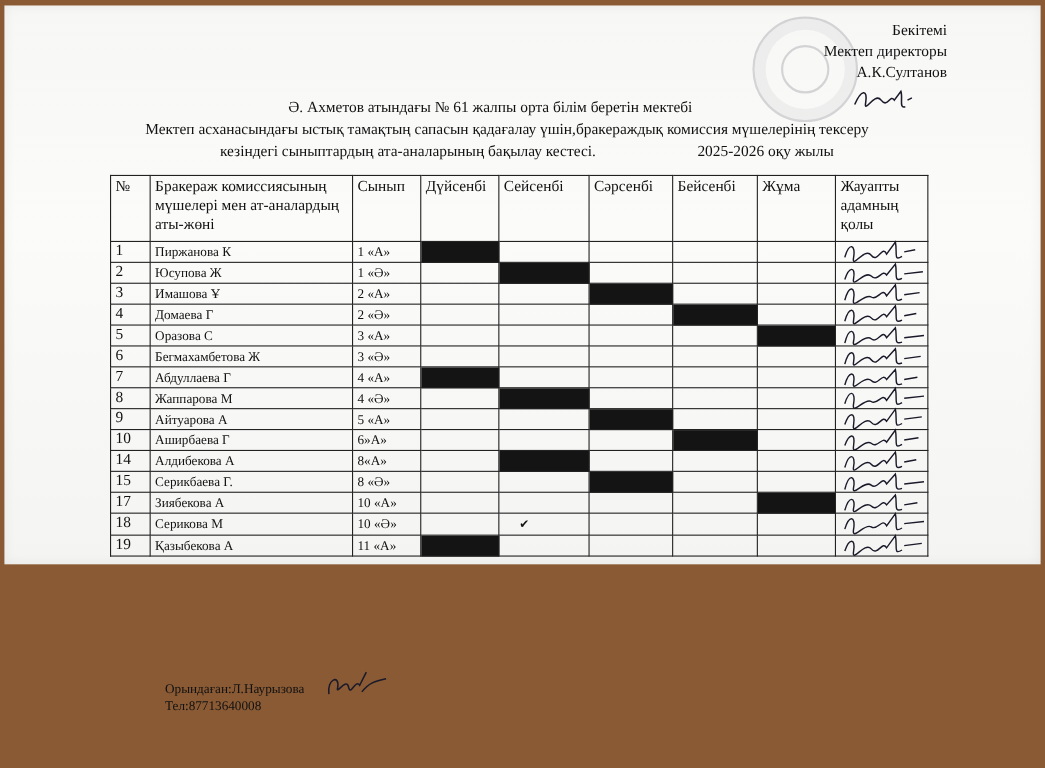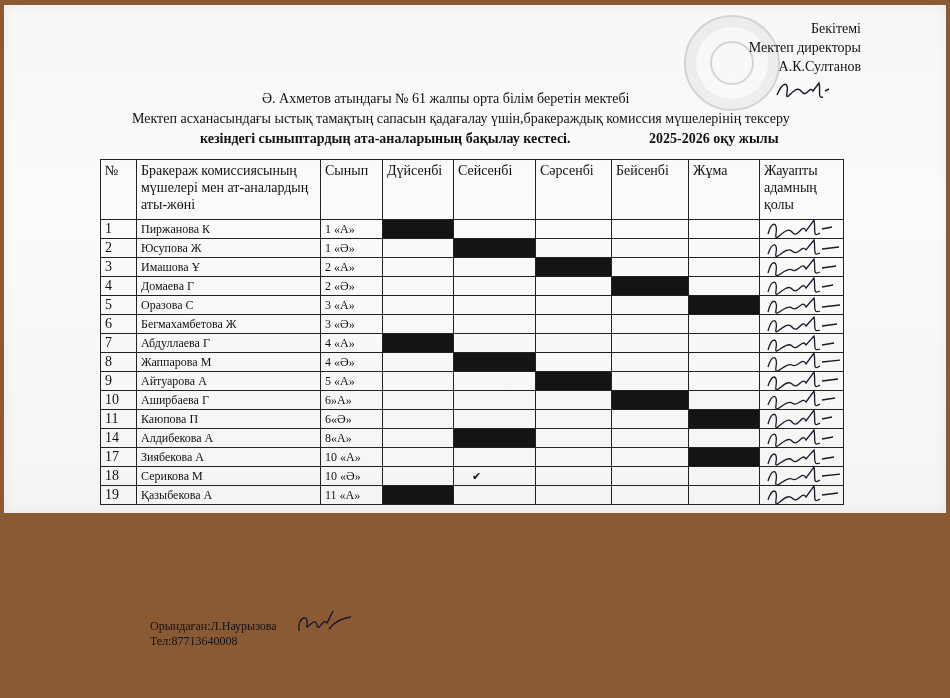--- a/index.html
+++ b/index.html
@@ -32,22 +32,22 @@
   .stamp::after {
     content: ""; position: absolute; left: 24px; top: 24px; width: 40px; height: 40px;
     border-radius: 50%; border: 2px solid rgba(110,110,120,0.35);
   }
   .titles {
     position: absolute; left: 0; top: 84px; width: 950px;
     font-size: 14px; line-height: 20px;
   }
   .titles .l1 { position: absolute; left: 258px; top: 0; white-space: nowrap; }
   .titles .l2 { position: absolute; left: 128px; top: 20px; white-space: nowrap; }
-  .titles .l3 { position: absolute; left: 196px; top: 40px; white-space: nowrap; font-weight: bold; }
-  .titles .l3 .year { position: absolute; left: 449px; top: 0; white-space: nowrap; }
+  .titles .l3 { position: absolute; left: 196px; top: 40px; white-space: nowrap; }
+  .titles .l3 .year { position: absolute; left: 434px; top: 0; white-space: nowrap; }
 
   table.sched {
     position: absolute; left: 96px; top: 154px;
     border-collapse: collapse; font-size: 12px; table-layout: fixed;
   }
   table.sched th, table.sched td {
     border: 1px solid #222; padding: 0 4px; vertical-align: top; text-align: left;
     font-weight: normal;
   }
   table.sched th { font-size: 14px; line-height: 17px; height: 57px; padding-top: 2px; }
@@ -258,46 +258,46 @@
           <td></td>
           <td class="filled"></td>
           <td></td>
           <td class="sigcell">
             <svg width="78" height="26" viewBox="0 0 78 26">
               <path d="M6 18 C10 7, 16 6, 14 18 S24 11, 30 16 S40 9, 44 15 L52 4 C54 14,50 22,58 17 M60 13 L73 11" fill="none" stroke="#1a1a2a" stroke-width="1.3"></path>
             </svg>
           </td>
         </tr>
         <tr>
-          <td class="num">11</td>
-          <td>Каюпова П</td>
-          <td>6«Ә»</td>
-          <td></td>
-          <td></td>
-          <td></td>
-          <td></td>
-          <td class="filled"></td>
-          <td class="sigcell">
-            <svg width="78" height="26" viewBox="0 0 78 26">
-              <path d="M6 18 C10 4, 16 6, 14 18 S24 8, 30 16 S40 6, 44 15 L52 4 C54 14,50 22,58 17 M60 13 L70 11" fill="none" stroke="#1a1a2a" stroke-width="1.3"></path>
-            </svg>
-          </td>
-        </tr>
-        <tr>
           <td class="num">14</td>
           <td>Алдибекова  А</td>
           <td>8«А»</td>
           <td></td>
           <td class="filled"></td>
           <td></td>
           <td></td>
           <td></td>
           <td class="sigcell">
             <svg width="78" height="26" viewBox="0 0 78 26">
               <path d="M6 19 C10 5, 16 7, 14 18 S24 9, 30 16 S40 7, 44 15 L52 5 C54 14,50 22,58 18 M60 14 L71 12" fill="none" stroke="#1a1a2a" stroke-width="1.3"></path>
+            </svg>
+          </td>
+        </tr>
+        <tr>
+          <td class="num">15</td>
+          <td>Серикбаева  Г.</td>
+          <td>8 «Ә»</td>
+          <td></td>
+          <td></td>
+          <td class="filled"></td>
+          <td></td>
+          <td></td>
+          <td class="sigcell">
+            <svg width="78" height="26" viewBox="0 0 78 26">
+              <path d="M6 20 C10 4, 16 8, 14 18 S24 11, 30 16 S40 6, 44 15 L52 6 C54 14,50 22,58 19 M60 15 L78 13" fill="none" stroke="#1a1a2a" stroke-width="1.3"></path>
             </svg>
           </td>
         </tr>
         <tr>
           <td class="num">17</td>
           <td>Зиябекова  А</td>
           <td>10 «А»</td>
           <td></td>
           <td></td>
           <td></td>

